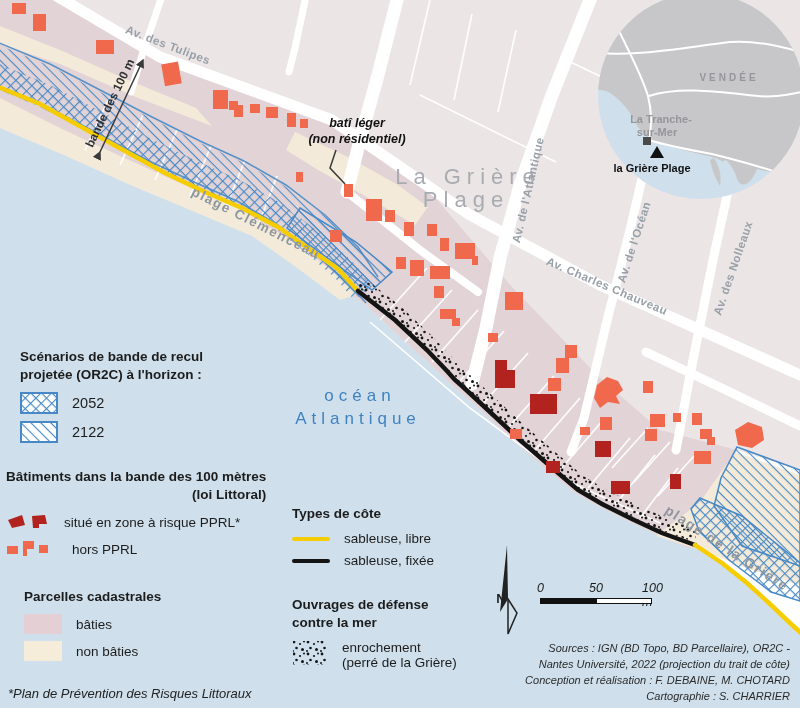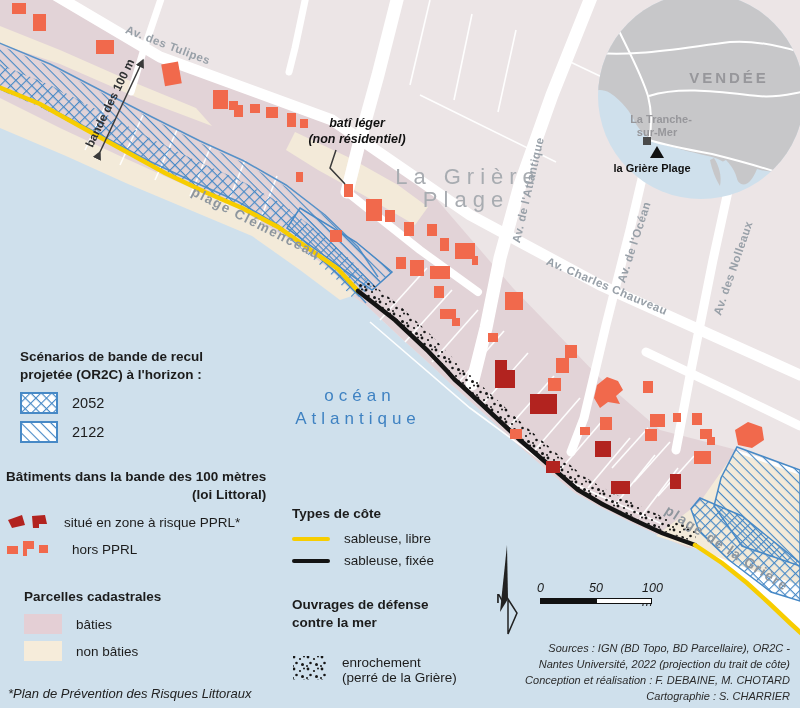--- a/index.html
+++ b/index.html
@@ -40,21 +40,21 @@
   .rotm77{transform:translate(-50%,-50%) rotate(-77deg);}
   .place{font-size:22px;letter-spacing:6px;color:var(--place-label);}
   .beachlbl{font-size:13.5px;letter-spacing:1.5px;font-weight:bold;color:var(--beach-label);}
   .oceanlbl{font-size:17px;letter-spacing:5px;color:var(--ocean-label);}
   .annlbl{font-size:12px;font-weight:bold;color:#2f3133;}
   .bati{position:absolute;left:357px;top:132px;transform:translate(-50%,-50%);
         text-align:center;font-size:12.5px;font-weight:bold;color:#111;line-height:1.25;font-style:italic;}
   .northN{font-size:13px;font-weight:bold;color:#222;}
 
   
-  .ins-region{font-size:15px;letter-spacing:3px;color:var(--inset-label);font-weight:bold;}
+  .ins-region{font-size:10px;letter-spacing:3px;color:var(--inset-label);font-weight:bold;}
   .ins-town{font-size:11px;color:var(--inset-label);font-weight:bold;}
   .ins-place{font-size:11px;font-weight:bold;color:#111;}
 
   
   .lg{position:absolute;color:var(--text);}
   .lg-title{font-size:13.5px;font-weight:bold;line-height:1.35;margin:0 0 8px 0;}
   .lg-row{display:flex;align-items:center;margin:7px 0;}
   .lg-row .sw{flex:0 0 auto;margin-right:14px;}
   .lg-label{font-size:13.5px;color:#1c1c1c;}
   .lg-year{font-size:14.5px;color:#1c1c1c;}
@@ -352,21 +352,21 @@
       <div class="sw line-sw" style="background:var(--coast-libre);"></div>
       <span class="lg-label">sableuse, libre</span>
     </div>
     <div class="lg-row">
       <div class="sw line-sw" style="background:var(--coast-fixee);"></div>
       <span class="lg-label">sableuse, fixée</span>
     </div>
   </div>
 
   <div class="lg" style="left:292px;top:596px;">
-    <div class="lg-title" style="margin-bottom:23px;">
+    <div class="lg-title" style="margin-bottom:8px;">
       <span style="display:block">Ouvrages de défense</span>
       <span style="display:block">contre la mer</span>
     </div>
     <div class="lg-row" style="align-items:flex-start;">
       <svg class="sw" width="36" height="26">
         <rect x="1" y="1" width="34" height="24" fill="url(#pat-dots)"></rect>
       </svg>
       <span class="lg-label">
         <span style="display:block">enrochement</span>
         <span style="display:block">(perré de la Grière)</span>

